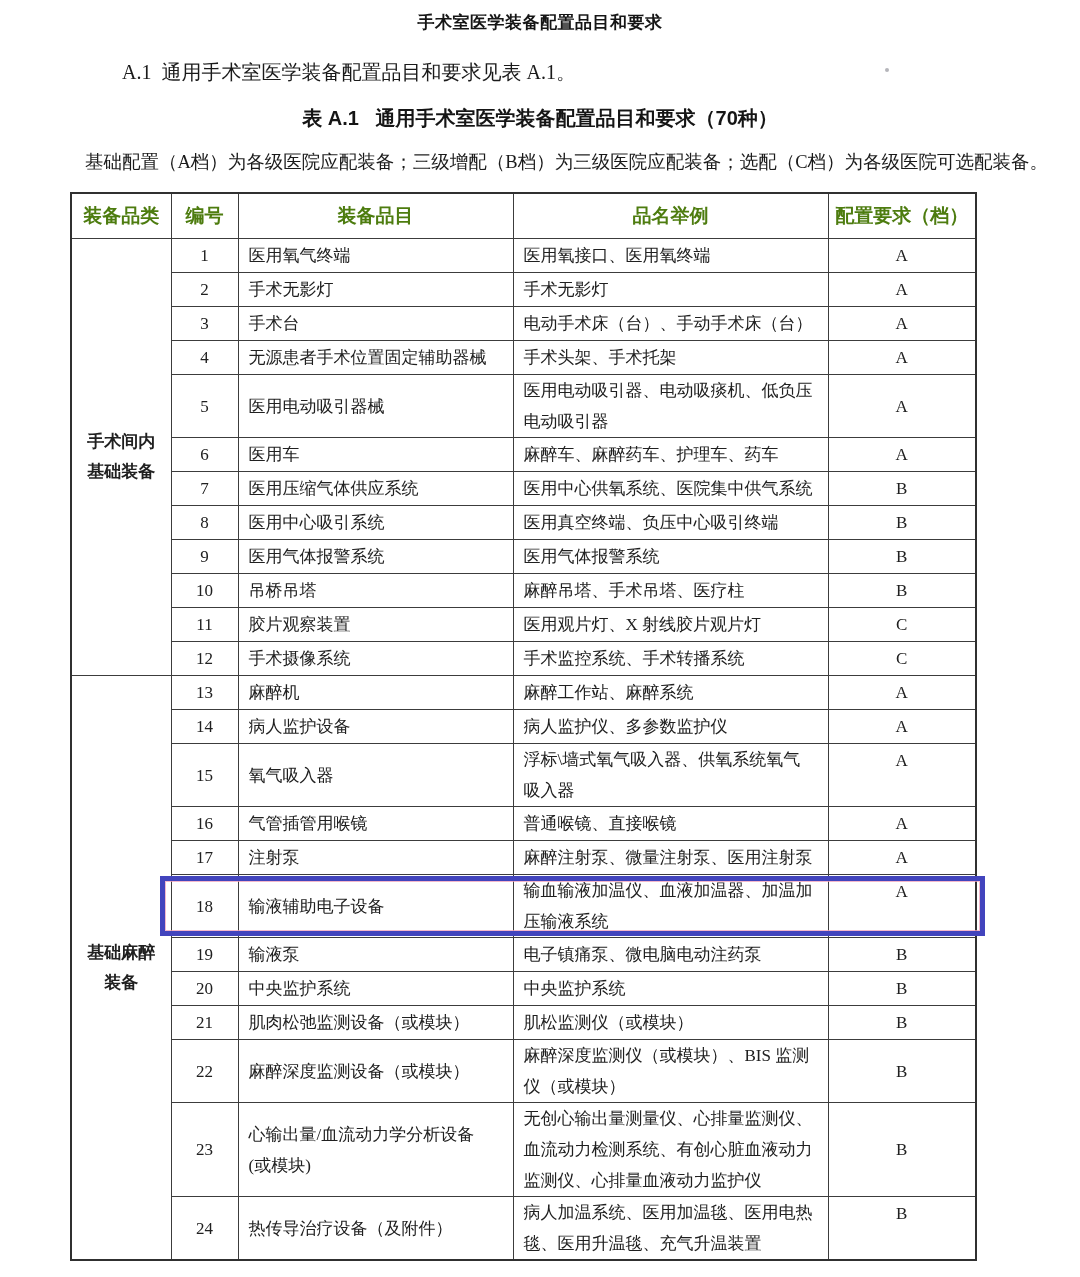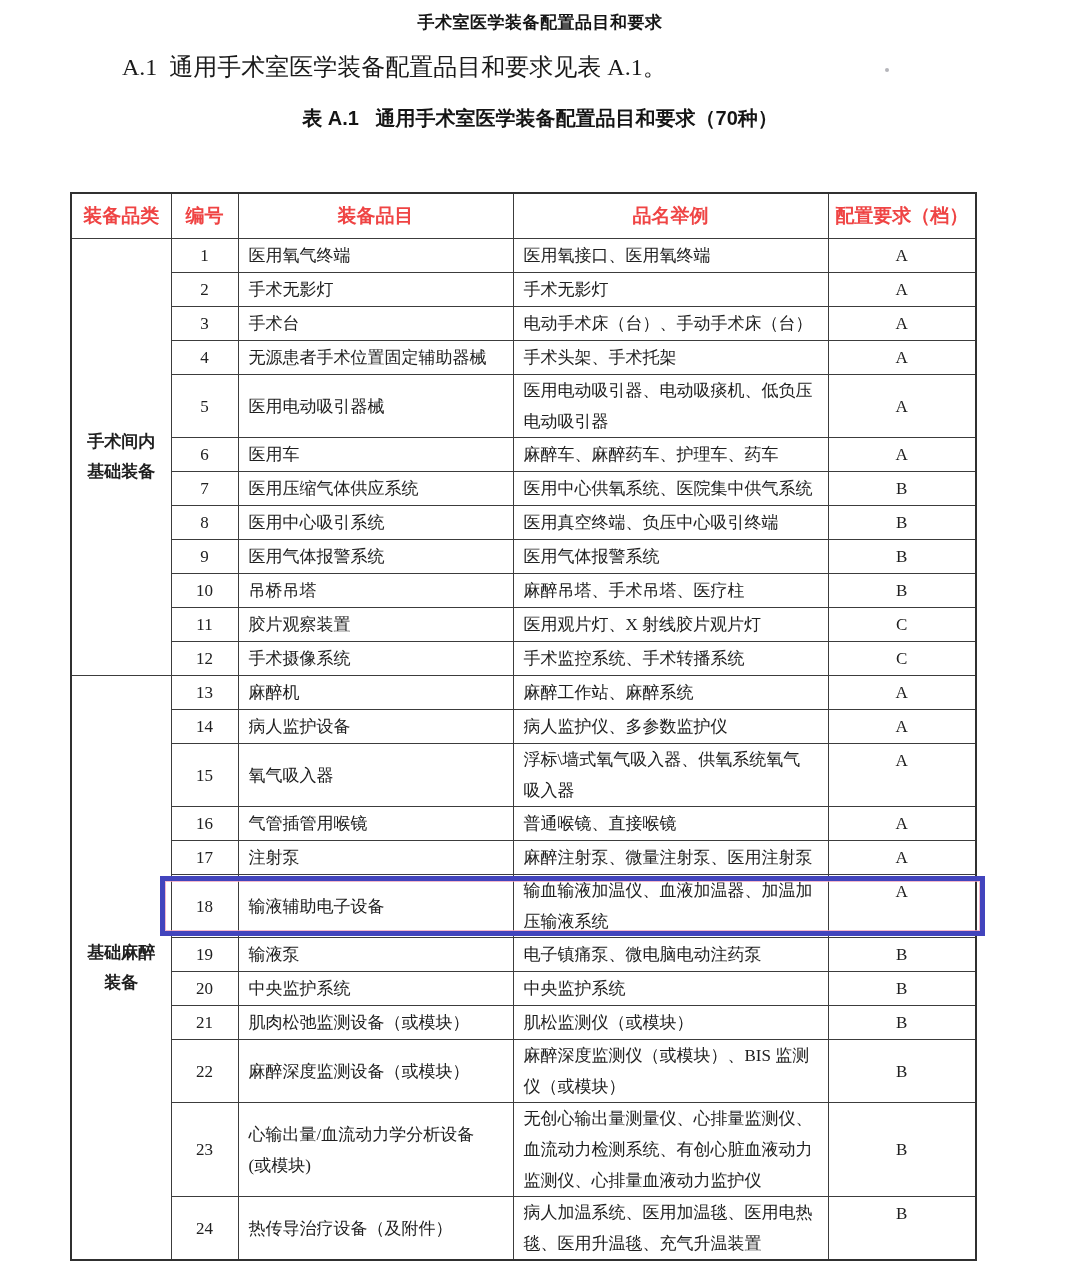--- a/index.html
+++ b/index.html
@@ -12,22 +12,22 @@
     overflow:hidden;
   }
   .doc-title{
     position:absolute;top:11px;left:0;width:100%;
     text-align:center;font-size:17px;font-weight:bold;
     font-family:"Liberation Sans","DejaVu Sans",sans-serif;
     letter-spacing:.5px;color:#151515;
     white-space:pre-wrap;
   }
   .intro{
-    position:absolute;top:51px;left:122px;
-    font-size:24px;color:#1a1a1a;white-space:pre-wrap;
+    position:absolute;top:59px;left:122px;
+    font-size:20px;color:#1a1a1a;white-space:pre-wrap;
   }
   .caption{
     position:absolute;top:105px;left:0;width:100%;
     text-align:center;font-size:20px;font-weight:bold;
     font-family:"Liberation Sans","DejaVu Sans",sans-serif;
     color:#151515;white-space:pre-wrap;
   }
   .note{
     position:absolute;top:149px;left:85px;
     font-size:18.5px;color:#1a1a1a;white-space:pre-wrap;
@@ -38,21 +38,21 @@
     border-collapse:collapse;table-layout:fixed;
     border:2px solid #303030;
   }
   .equip th,.equip td{
     border:1.6px solid #3c3c3c;
     overflow:hidden;
   }
   .equip th{
     font-size:19px;font-weight:bold;height:44px;
     text-align:center;vertical-align:middle;
-    padding:0 2px;color:#ef4444;
+    padding:0 2px;color:#4d7c0f;
   }
   .equip td{font-size:17px;color:#202020;}
   .cat-cell{
     text-align:center;vertical-align:middle;
     font-weight:bold;font-size:18.5px;line-height:30px;
     white-space:pre-line;color:#181818;
   }
   .num-cell{text-align:center;vertical-align:middle;line-height:31px;}
   .item-cell,.ex-cell{
     text-align:left;vertical-align:middle;
@@ -77,20 +77,21 @@
 <body>
 
 <div id="page">
 
   <div class="doc-title">手术室医学装备配置品目和要求</div>
 
   <div class="intro">A.1  通用手术室医学装备配置品目和要求见表 A.1。</div>
 
   <div class="caption">表 A.1   通用手术室医学装备配置品目和要求（70种）</div>
 
+  <div class="note">基础配置（A档）为各级医院应配装备；三级增配（B档）为三级医院应配装备；选配（C档）为各级医院可选配装备。</div>
 
   <table class="equip">
     <colgroup>
       <col style="width:100px">
       <col style="width:67px">
       <col style="width:275px">
       <col style="width:315px">
       <col style="width:148px">
     </colgroup>
     <thead>

